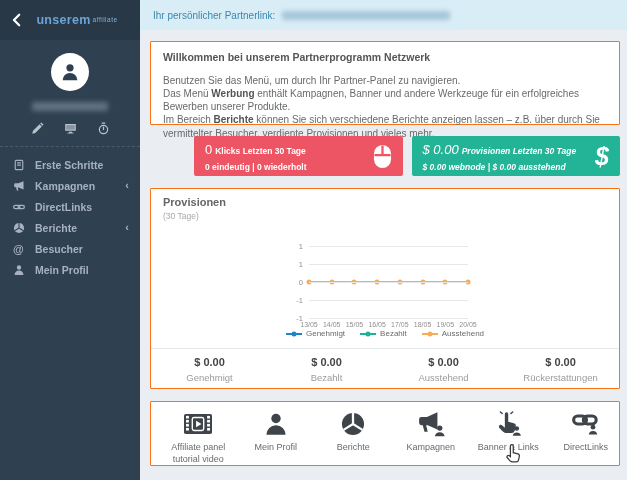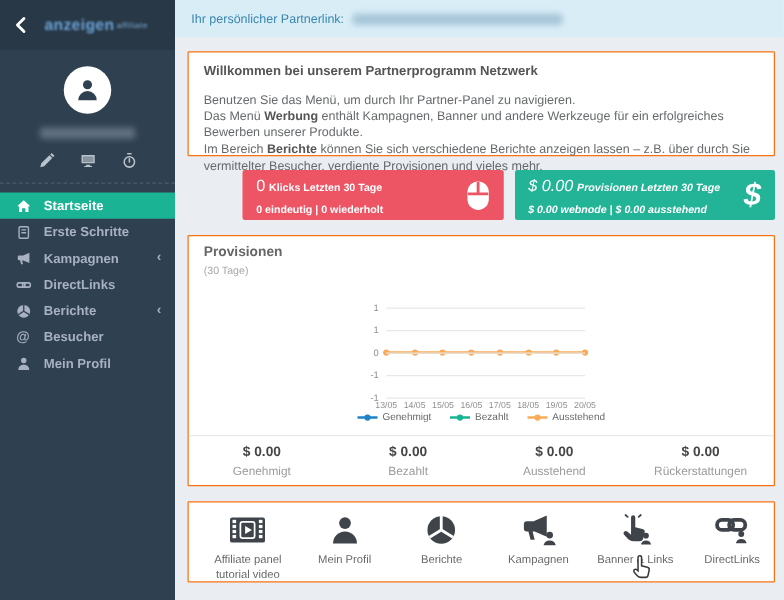--- a/index.html
+++ b/index.html
@@ -80,21 +80,21 @@
 </head>
 <body>
 
 <div class="sidebar">
   <div class="sidebar-header">
     <span class="back-btn">
         <svg viewBox="0 0 16 16" style="width: 100%; height: 100%;">
           <path d="M10.5 2 4.5 8l6 6" fill="none" stroke="currentColor" stroke-width="2.6" stroke-linecap="round" stroke-linejoin="round"></path>
         </svg>
       </span>
-    <span class="logo"><span>anzeigen</span><span class="suffix">affiliate</span></span>
+    <span class="logo"><span>unserem</span><span class="suffix">affiliate</span></span>
   </div>
   <div class="profile">
     <div class="avatar">
         <span style="width:20px;height:20px;">
           <svg viewBox="0 0 16 16" style="width: 100%; height: 100%;">
             <circle cx="8" cy="4.6" r="2.9" fill="currentColor"></circle>
             <path fill="currentColor" d="M2.1 14.6a5.9 5.9 0 0 1 11.8 0z"></path>
           </svg>
         </span>
       </div>
@@ -113,28 +113,20 @@
         </span>
         <span class="qi">
           <svg viewBox="0 0 16 16" fill="none" stroke="currentColor" stroke-width="1.5" style="width: 100%; height: 100%;">
             <circle cx="8" cy="9.3" r="5.1"></circle>
             <path d="M8 9.3V6.2M6.4 1.3h3.2" stroke-linecap="round"></path>
           </svg>
         </span>
       </div>
   </div>
   <nav class="menu" id="menu">
-      <div class="menu-item active">
-        <span class="mi-icon">
-          <svg viewBox="0 0 16 16" style="width: 100%; height: 100%;">
-            <path fill="currentColor" d="M8 1.5 15 8h-2v6.2H9.8V10H6.2v4.2H3V8H1z"></path>
-          </svg>
-        </span>
-        <span class="mi-label">Startseite</span>
-      </div>
       <div class="menu-item">
         <span class="mi-icon">
           <svg viewBox="0 0 16 16" fill="none" stroke="currentColor" stroke-width="1.5" style="width: 100%; height: 100%;">
             <rect x="3" y="1.8" width="10" height="12.4" rx="1.3"></rect>
             <path d="M5.5 5.2h5M5.5 8.2h5"></path>
           </svg>
         </span>
         <span class="mi-label">Erste Schritte</span>
       </div>
       <div class="menu-item">

